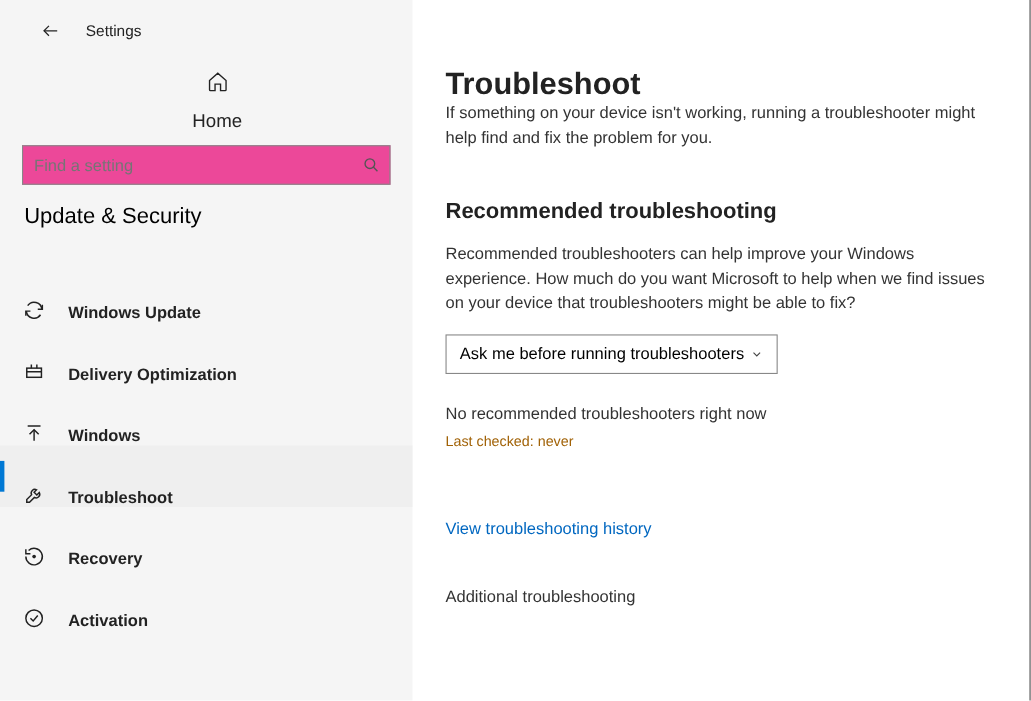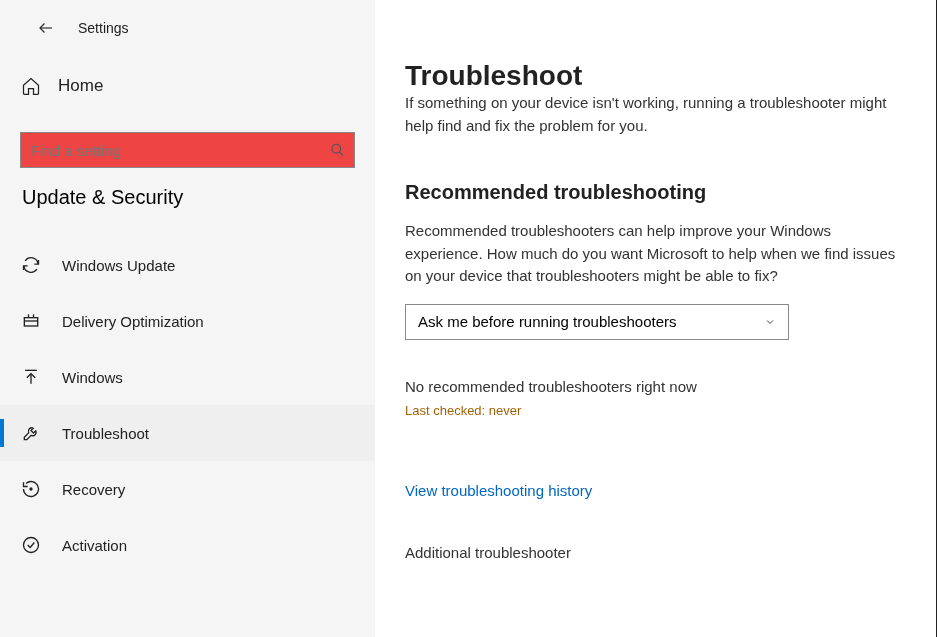--- a/index.html
+++ b/index.html
@@ -2,39 +2,39 @@
 <html><head>
   <meta charset="utf-8">
   <style>
     * { margin: 0; padding: 0; box-sizing: border-box; font-family: "Segoe UI", -apple-system, sans-serif; }
     body { width: 937px; height: 637px; display: flex; background: white; overflow: hidden; }
     .sidebar { width: 375px; height: 100%; background: #f5f5f5; padding-top: 8px; }
     .header-row { display: flex; align-items: center; height: 40px; gap: 20px; padding-left: 34px; }
     .back-btn { width: 24px; height: 24px; display:flex; align-items:center; justify-content:center; cursor: pointer; }
     .app-title { font-size: 14px; color: #222; }
     .search-wrap { margin: 24px 20px 18px 20px; position: relative; }
-    .search-input { width: 100%; height: 36px; border: 1px solid #888; background: #ef4444; font-size: 15px; padding: 0 34px 0 10px; outline: none; }
+    .search-input { width: 100%; height: 36px; border: 1px solid #888; background: #ec4899; font-size: 15px; padding: 0 34px 0 10px; outline: none; }
     .search-icon { position:absolute; right: 10px; top: 50%; transform: translateY(-50%); color: #555; }
     .cat-title { font-size: 20px; font-weight: 400; margin: 12px 0 28px 22px; }
-    .nav-item { display: flex; align-items: center; height: 56px; padding-left: 20px; gap: 20px; cursor: pointer; position: relative; }
+    .nav-item { display: flex; align-items: flex-end; height: 56px; padding-left: 20px; gap: 20px; cursor: pointer; position: relative; font-weight: bold; }
     .nav-item.selected { background: #efefef; }
     .nav-item.selected::before { content: ""; position: absolute; left: 0; top: 14px; bottom: 14px; width: 4px; background: #0078d4; }
     .nav-item .icon { width: 22px; height: 22px; display: flex; align-items:center; justify-content:center; color: #222; }
     .nav-item .label { font-size: 15px; color: #222; }
-    .home-row { display:flex; align-items:center; gap: 16px; margin: 16px 0 0 20px; height: 44px; cursor:pointer; }
+    .home-row { display:flex; align-items:center; gap: 16px; margin: 16px 0 0 20px; height: 44px; cursor:pointer;flex-direction:column; }
     .home-row .icon { width:22px; height:22px; display:flex; align-items:center; justify-content:center; }
     .home-row .label { font-size: 17px; color:#222; }
     .main { flex: 1; padding: 60px 40px 10px 30px; overflow-y: auto; border-right: 1px solid #222;}
     h1 { font-size: 28px; font-weight: 600; color:#222; }
     .desc { font-size: 15px; color: #333; line-height: 1.5; max-width: 510px; }
     h2 { font-size: 20px; font-weight: 700; margin-top: 44px; color:#222;}
     .desc2 { font-size: 15px; color: #333; margin-top: 16px; line-height: 1.5; max-width: 520px;}
-    .dropdown { margin-top: 16px; border: 1px solid #888; width: 384px; height: 36px; display:flex; align-items:center; justify-content:space-between; padding: 0 12px; font-size: 15px; cursor: pointer; background:white;}
+    .dropdown { margin-top: 16px; border: 1px solid #888; width: 302px; height: 36px; display:flex; align-items:center; justify-content:space-between; padding: 0 12px; font-size: 15px; cursor: pointer; background:white;}
     .dropdown .chev { color:#444; font-size: 11px; }
-    .status-line { font-size: 15px; color:#333; margin-top: 38px; }
+    .status-line { font-size: 15px; color:#333; margin-top: 28px; }
     .checked-line { font-size: 13px; color:#a16207; margin-top: 8px; }
     .history-link { color: #0067c0; font-size: 15px; margin-top: 64px; display:inline-block; cursor:pointer;}
     .additional { font-size: 15px; color:#333; margin-top: 44px; cursor:pointer;}
     svg { display: block; }
   </style>
 </head>
 <body>
 
 <div class="sidebar">
   <div class="header-row">
@@ -149,14 +149,14 @@
           <path d="M6 9l6 6 6-6"></path>
         </svg>
     </span>
   </div>
 
   <p class="status-line">No recommended troubleshooters right now</p>
   <p class="checked-line">Last checked: never</p>
 
   <a class="history-link">View troubleshooting history</a>
 
-  <p class="additional">Additional troubleshooter</p>
+  <p class="additional">Additional troubleshooting</p>
 </div>
 
 </body></html>

